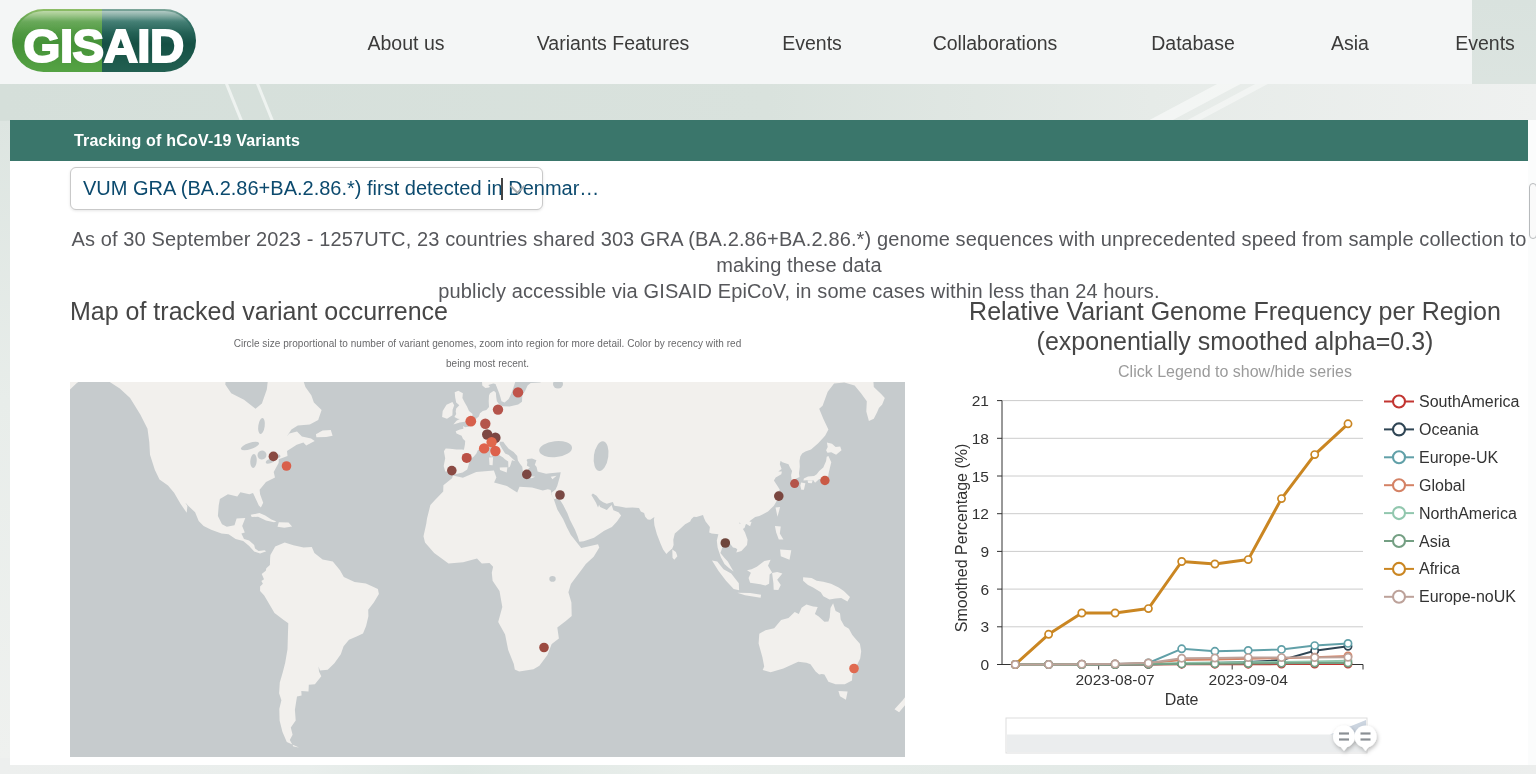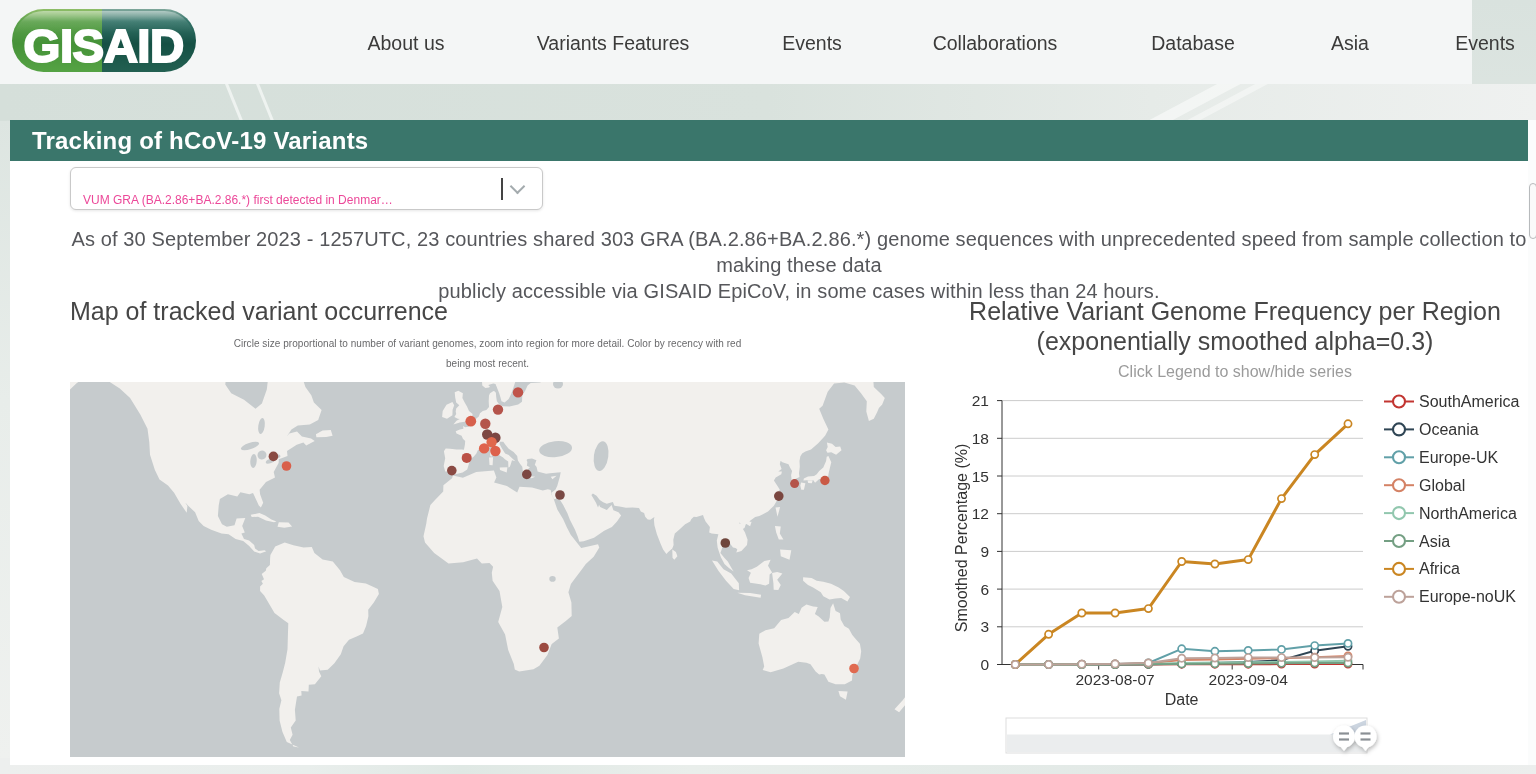--- a/index.html
+++ b/index.html
@@ -5,23 +5,23 @@
 background:linear-gradient(180deg,#d9e2de 0px,#dde5e1 120px,#e8edea 400px,#eff1ef 760px,#e9eeec 774px)}
 .clip{position:absolute;left:0;top:0;width:1536px;height:120px;overflow:hidden}
 .streak{position:absolute;background:rgba(255,255,255,.7);width:2.5px;height:600px;transform:rotate(-22deg);transform-origin:top left}
 .streak2{position:absolute;background:rgba(255,255,255,.85);width:11px;height:600px;transform:rotate(62deg);transform-origin:top left}
 .band{position:absolute;left:0;top:84px;width:1536px;height:37px;background:linear-gradient(90deg,#d5dfda 0,#d9e2dd 50%,#e6ebe8 75%,#eff1f0 100%)}
 .botband{position:absolute;left:0;top:758px;width:1536px;height:16px;background:linear-gradient(90deg,#edefee 0,#e9eeec 20%,#dfe8e4 30%,#e9eeeb 45%,#e2e9e6 75%,#eceeed 100%)}
 .nav{position:absolute;left:0;top:0;width:1472px;height:84px;background:#f4f6f6}
 .nav span{font-size:19.5px;color:#3b3b3a}
 .card{position:absolute;left:10px;top:120px;width:1518px;height:645px;background:#fff}
 .tealbar{position:absolute;left:0;top:0;width:1518px;height:41px;background:#3a766b;color:#fff;
-font-size:24px;font-weight:700;line-height:41px;padding-left:22px;letter-spacing:.2px}
+font-size:16px;font-weight:700;line-height:41px;padding-left:64px;letter-spacing:.2px}
 .sel{position:absolute;left:60px;top:47px;width:473px;height:43px;background:#fff;border:1px solid #c9c9c9;border-radius:6px;box-shadow:0 1px 3px rgba(0,0,0,.1)}
-.sel .txt{position:absolute;left:12px;top:12px;line-height:41px;font-size:12px;color:#ec4899;white-space:nowrap}
+.sel .txt{position:absolute;left:12px;top:0;line-height:41px;font-size:20px;color:#0c4a6e;white-space:nowrap}
 .sel .cur{position:absolute;left:430px;top:10px;width:1.5px;height:22px;background:#444}
 .sel .chev{position:absolute;left:441px;top:13px;width:11px;height:11px;border-right:2.2px solid #a4abae;border-bottom:2.2px solid #a4abae;transform:rotate(45deg)}
 .desc{position:absolute;left:60px;top:106px;width:1458px;text-align:center;font-size:20px;letter-spacing:.12px;color:#56575b;line-height:26px}
 .h-map{position:absolute;left:60px;top:177px;width:835px;text-align:left;font-size:25px;color:#464646}
 .sub-map{position:absolute;left:55px;top:214px;width:845px;text-align:center;font-size:10px;letter-spacing:.05px;color:#69696b;line-height:20px}
 .h-chart{position:absolute;left:915px;top:176px;width:620px;text-align:center;font-size:25px;color:#464646;line-height:30px}
 .sub-chart{position:absolute;left:915px;top:243px;width:620px;text-align:center;font-size:16px;color:#9b9b9b}
 .thumb{position:absolute;left:1529px;top:183px;width:8px;height:56px;background:#fafafa;border:1.5px solid #b7babc;border-radius:4px}
 </style></head><body>
 <div class="band"></div>

